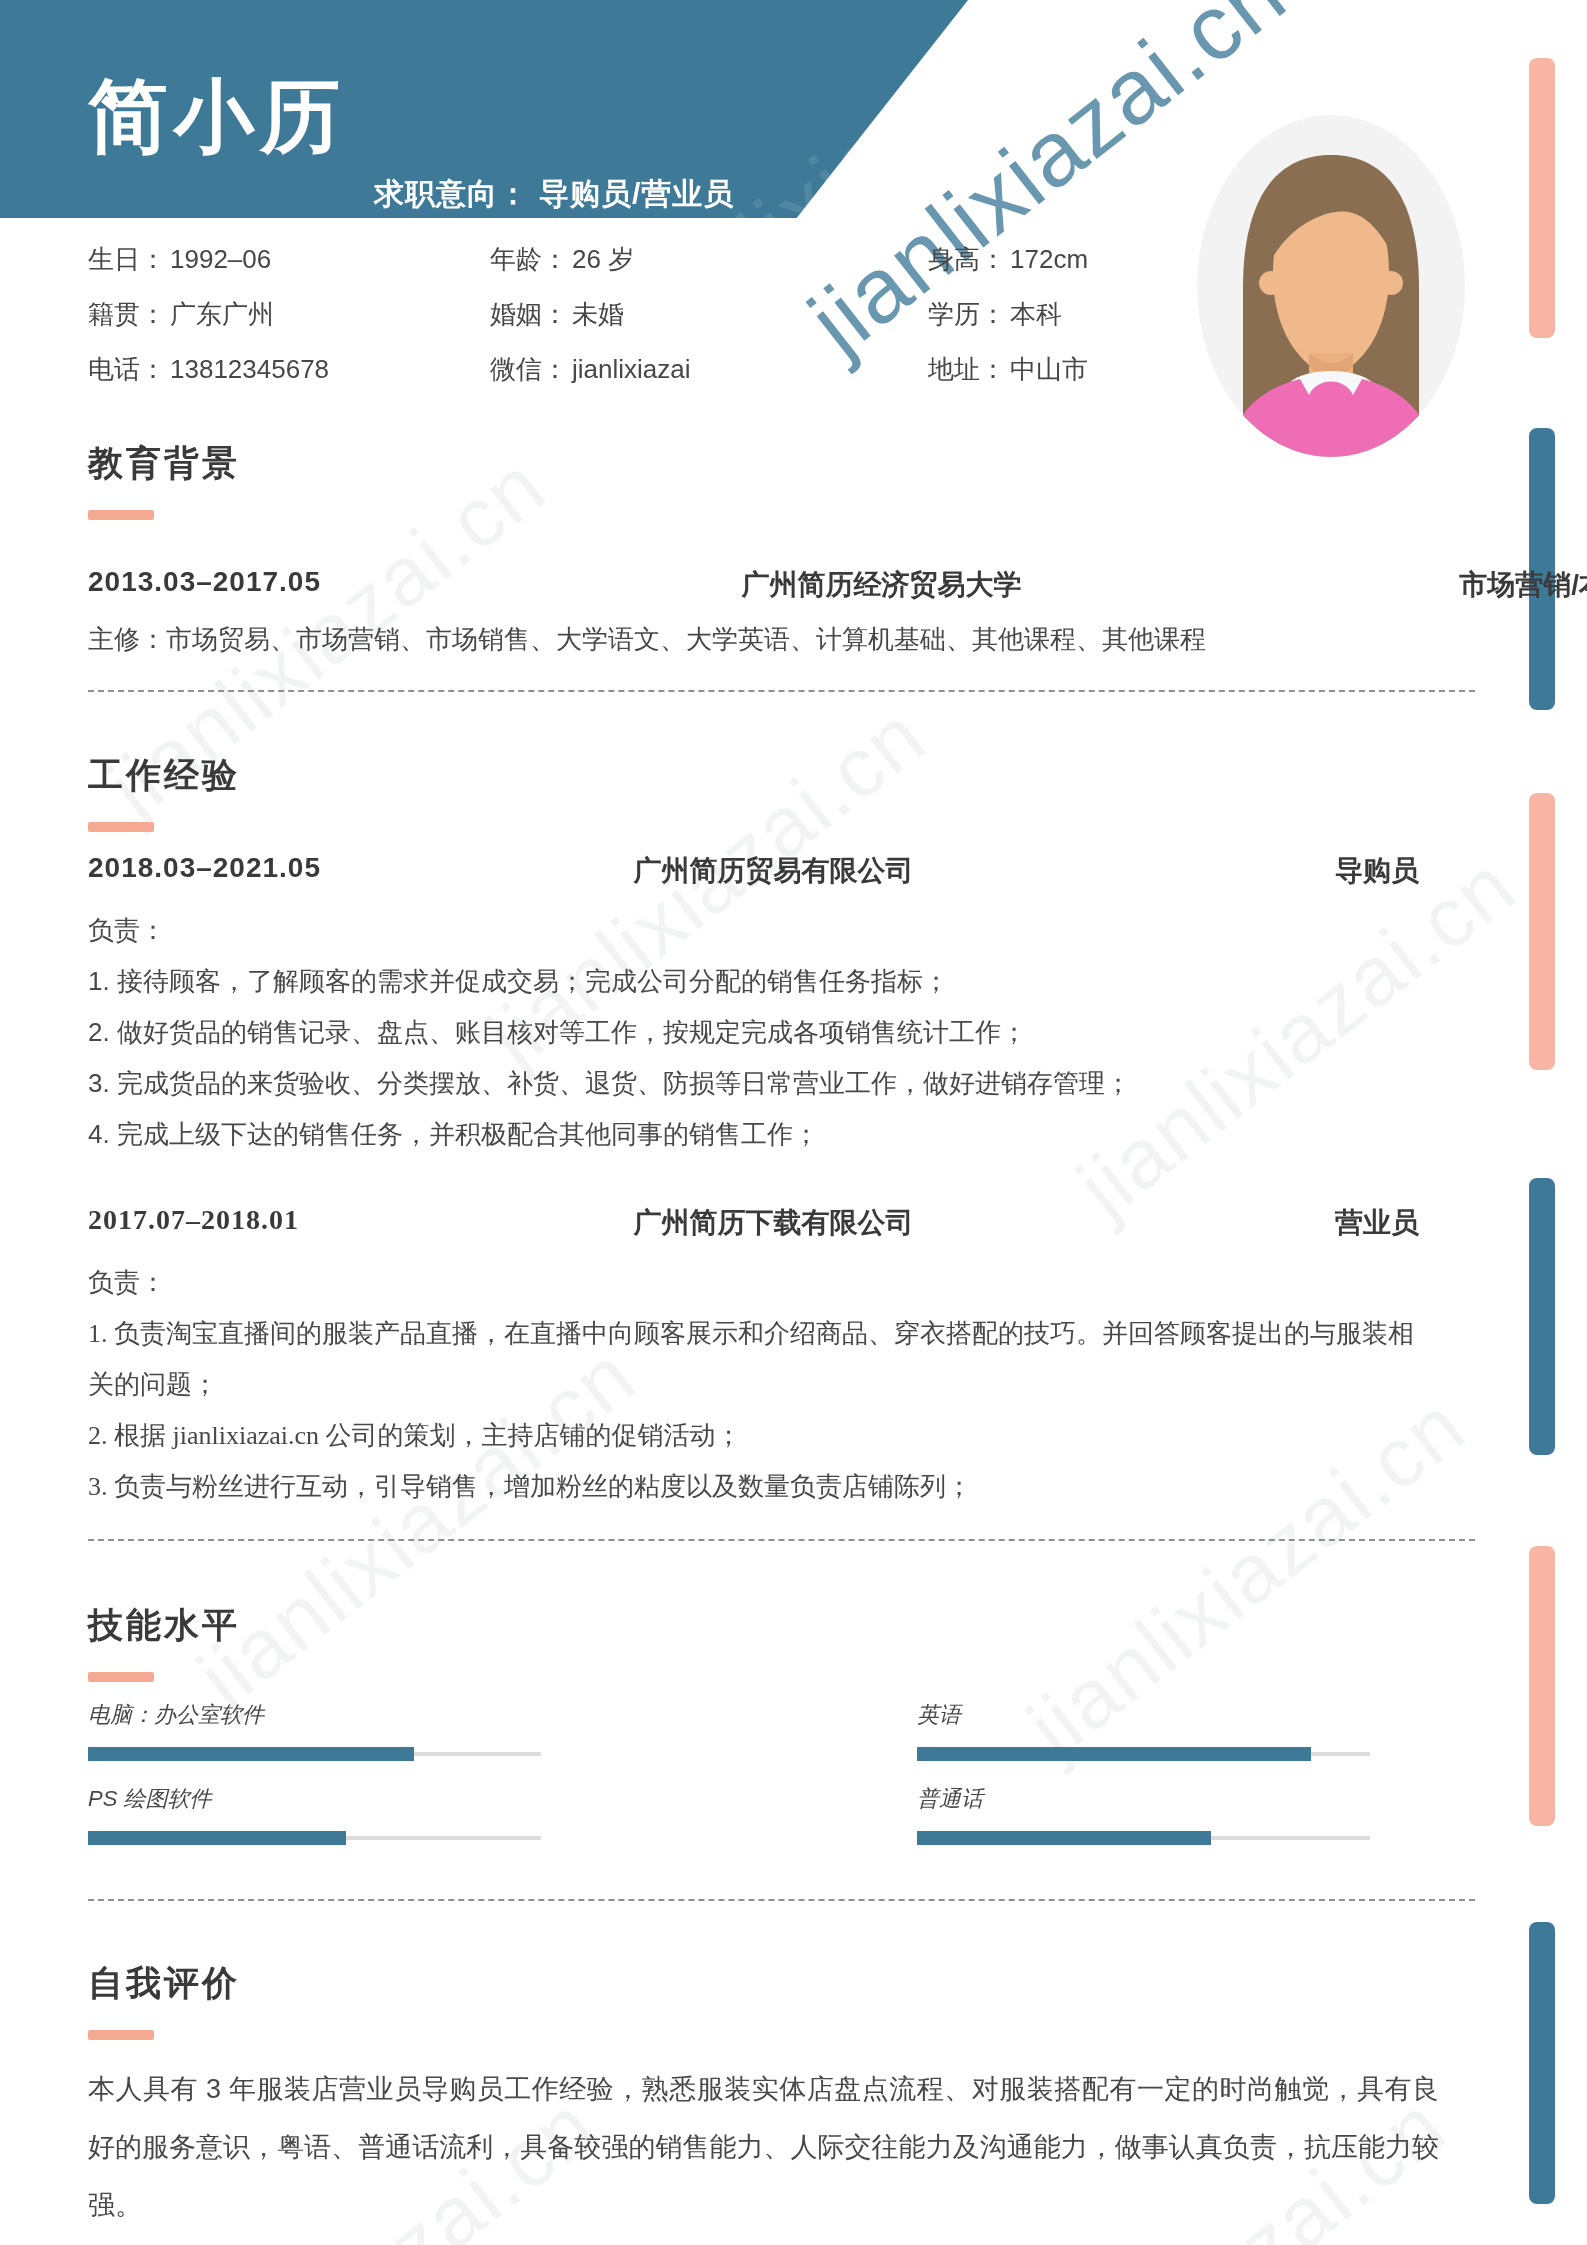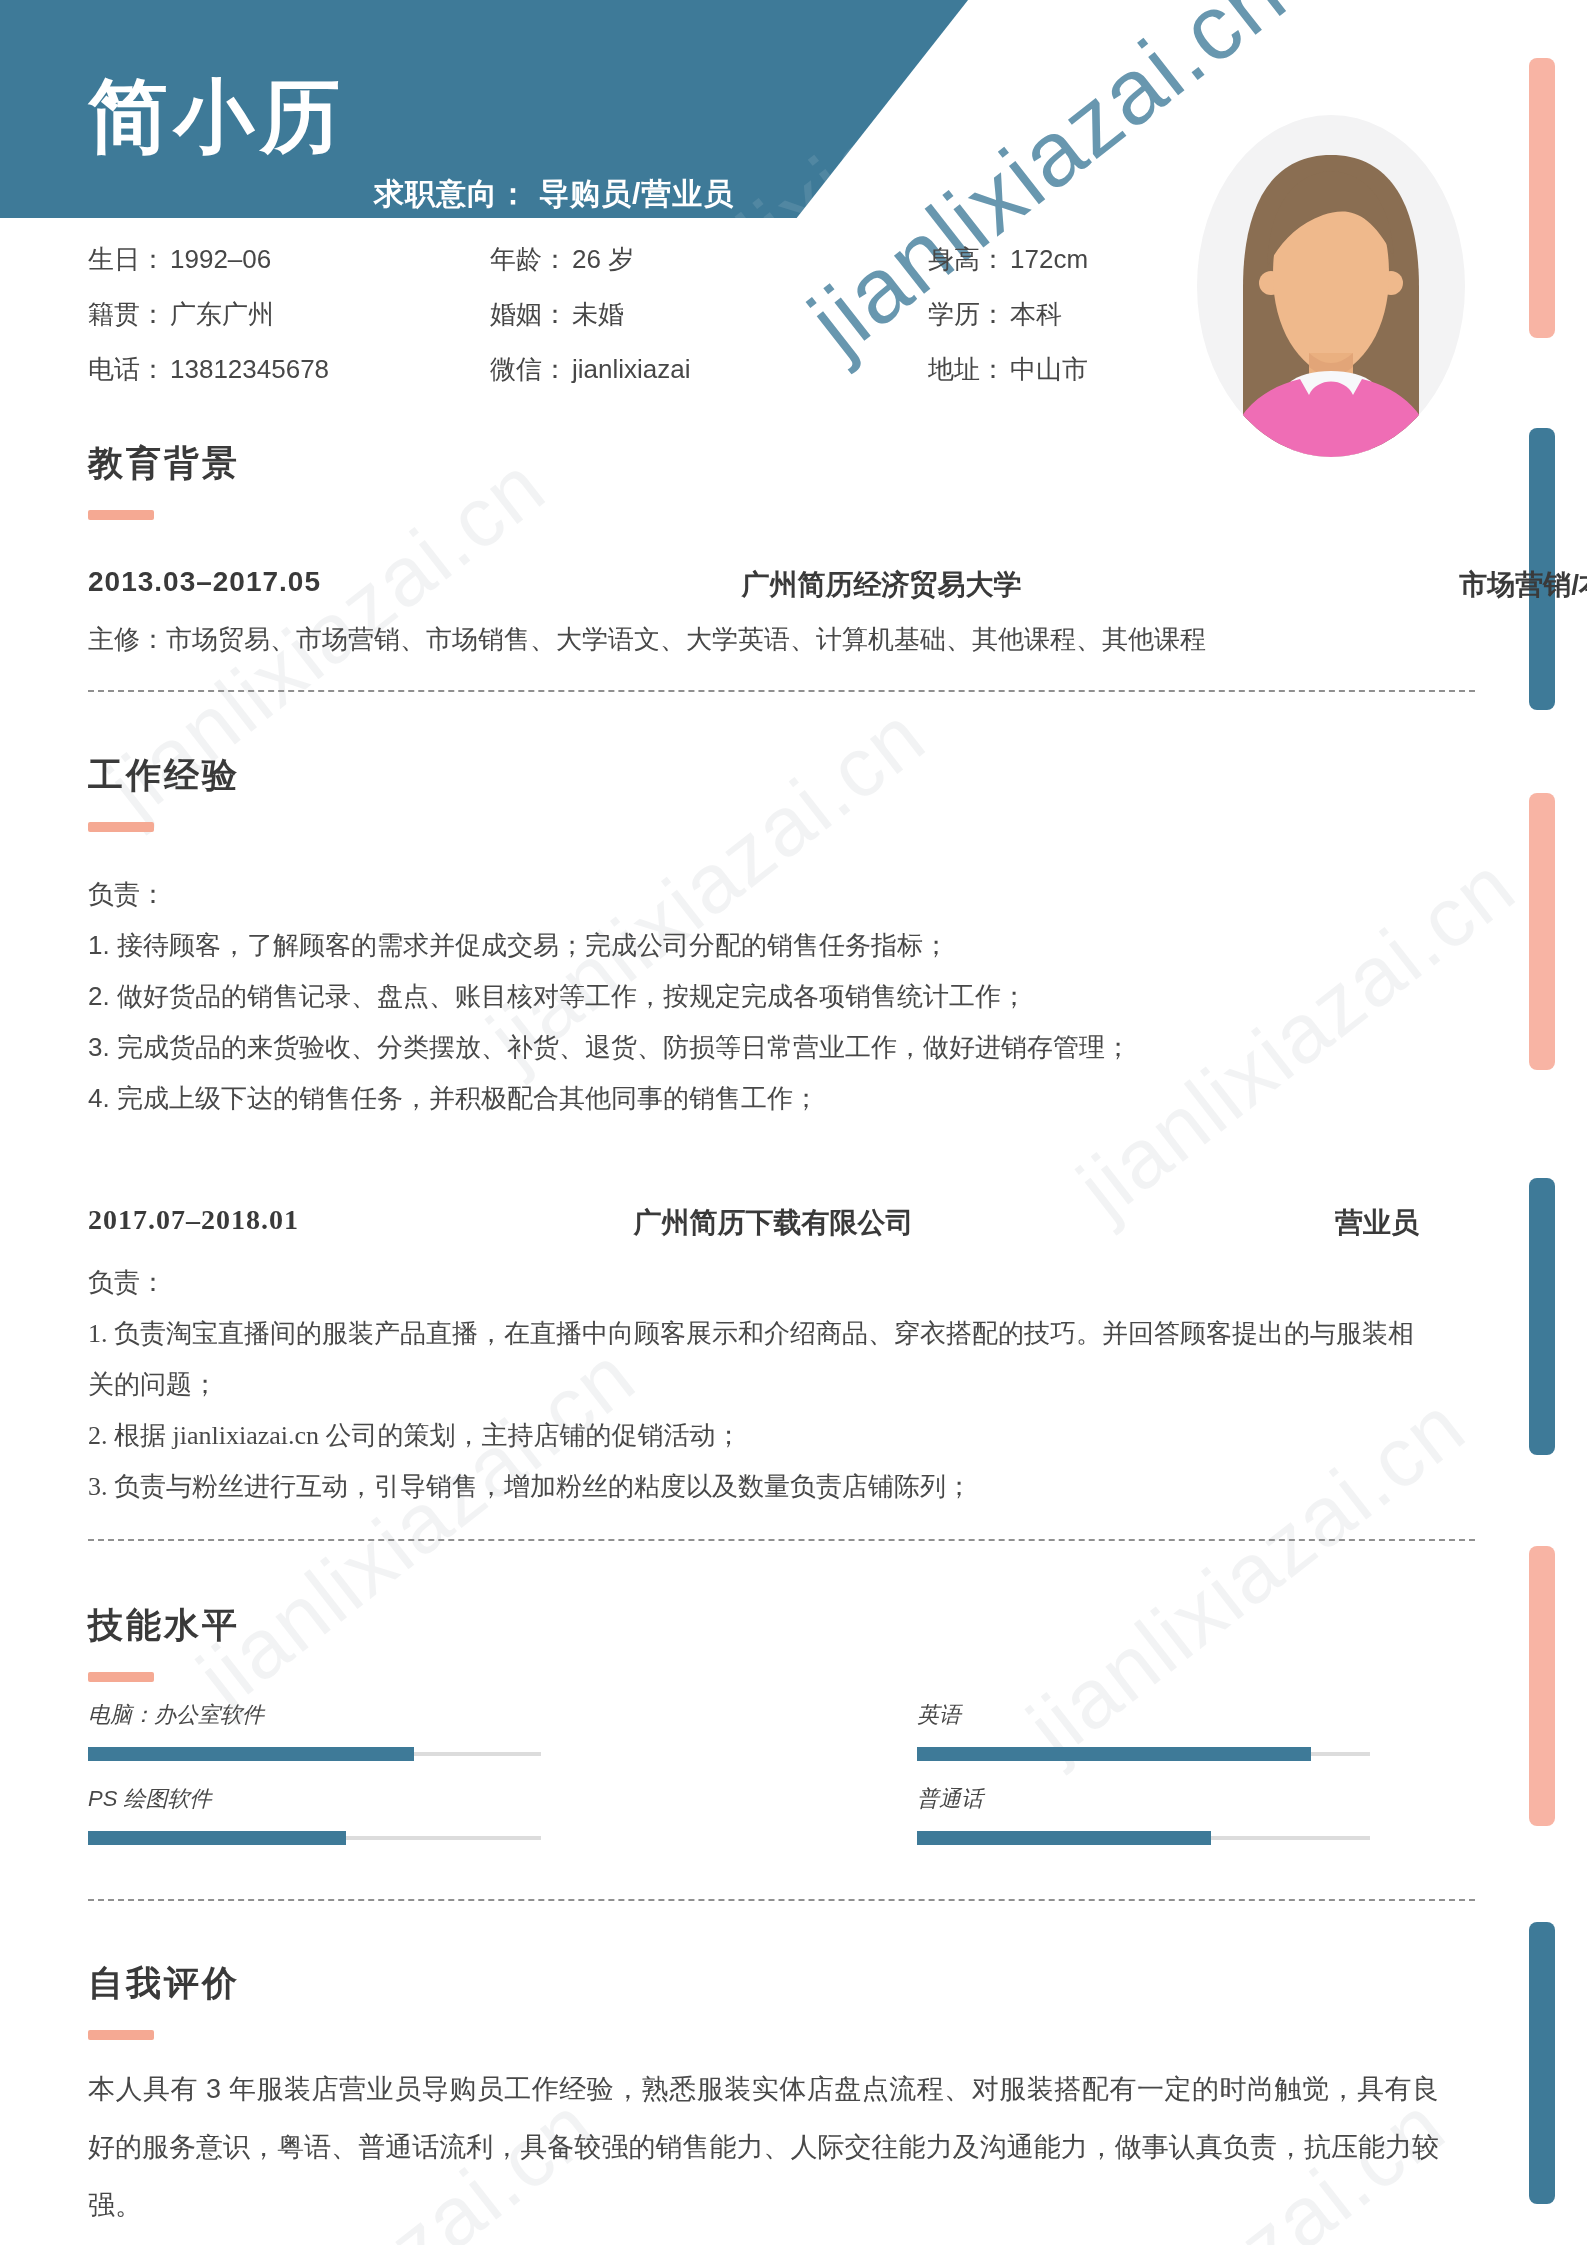--- a/index.html
+++ b/index.html
@@ -144,20 +144,25 @@
     <span class="meta-center">广州简历经济贸易大学</span>
     <span class="meta-right">市场营销/本科</span>
   </div>
   <div class="abs body-line" style="top:622px;">主修：市场贸易、市场营销、市场销售、大学语文、大学英语、计算机基础、其他课程、其他课程</div>
   <div class="dashed" style="top:690px;"></div>
 
   <div class="abs sec-title" style="top:752px;">工作经验</div>
   <div class="sec-underline" style="top:822px;"></div>
 
   <div class="abs" style="top:852px;">
+    <div class="meta-row">
+      <span class="meta-period">2018.03–2021.05</span>
+      <span class="meta-center">广州简历贸易有限公司</span>
+      <span class="meta-right">导购员</span>
+    </div>
     <div class="duty" style="margin-top:17px;">负责：</div>
     <div class="duty">1. 接待顾客，了解顾客的需求并促成交易；完成公司分配的销售任务指标；</div>
     <div class="duty">2. 做好货品的销售记录、盘点、账目核对等工作，按规定完成各项销售统计工作；</div>
     <div class="duty">3. 完成货品的来货验收、分类摆放、补货、退货、防损等日常营业工作，做好进销存管理；</div>
     <div class="duty">4. 完成上级下达的销售任务，并积极配合其他同事的销售工作；</div>
   </div>
 
   <div class="abs" style="top:1204px;font-family:Liberation Serif, serif;">
     <div class="meta-row">
       <span class="meta-period">2017.07–2018.01</span>

